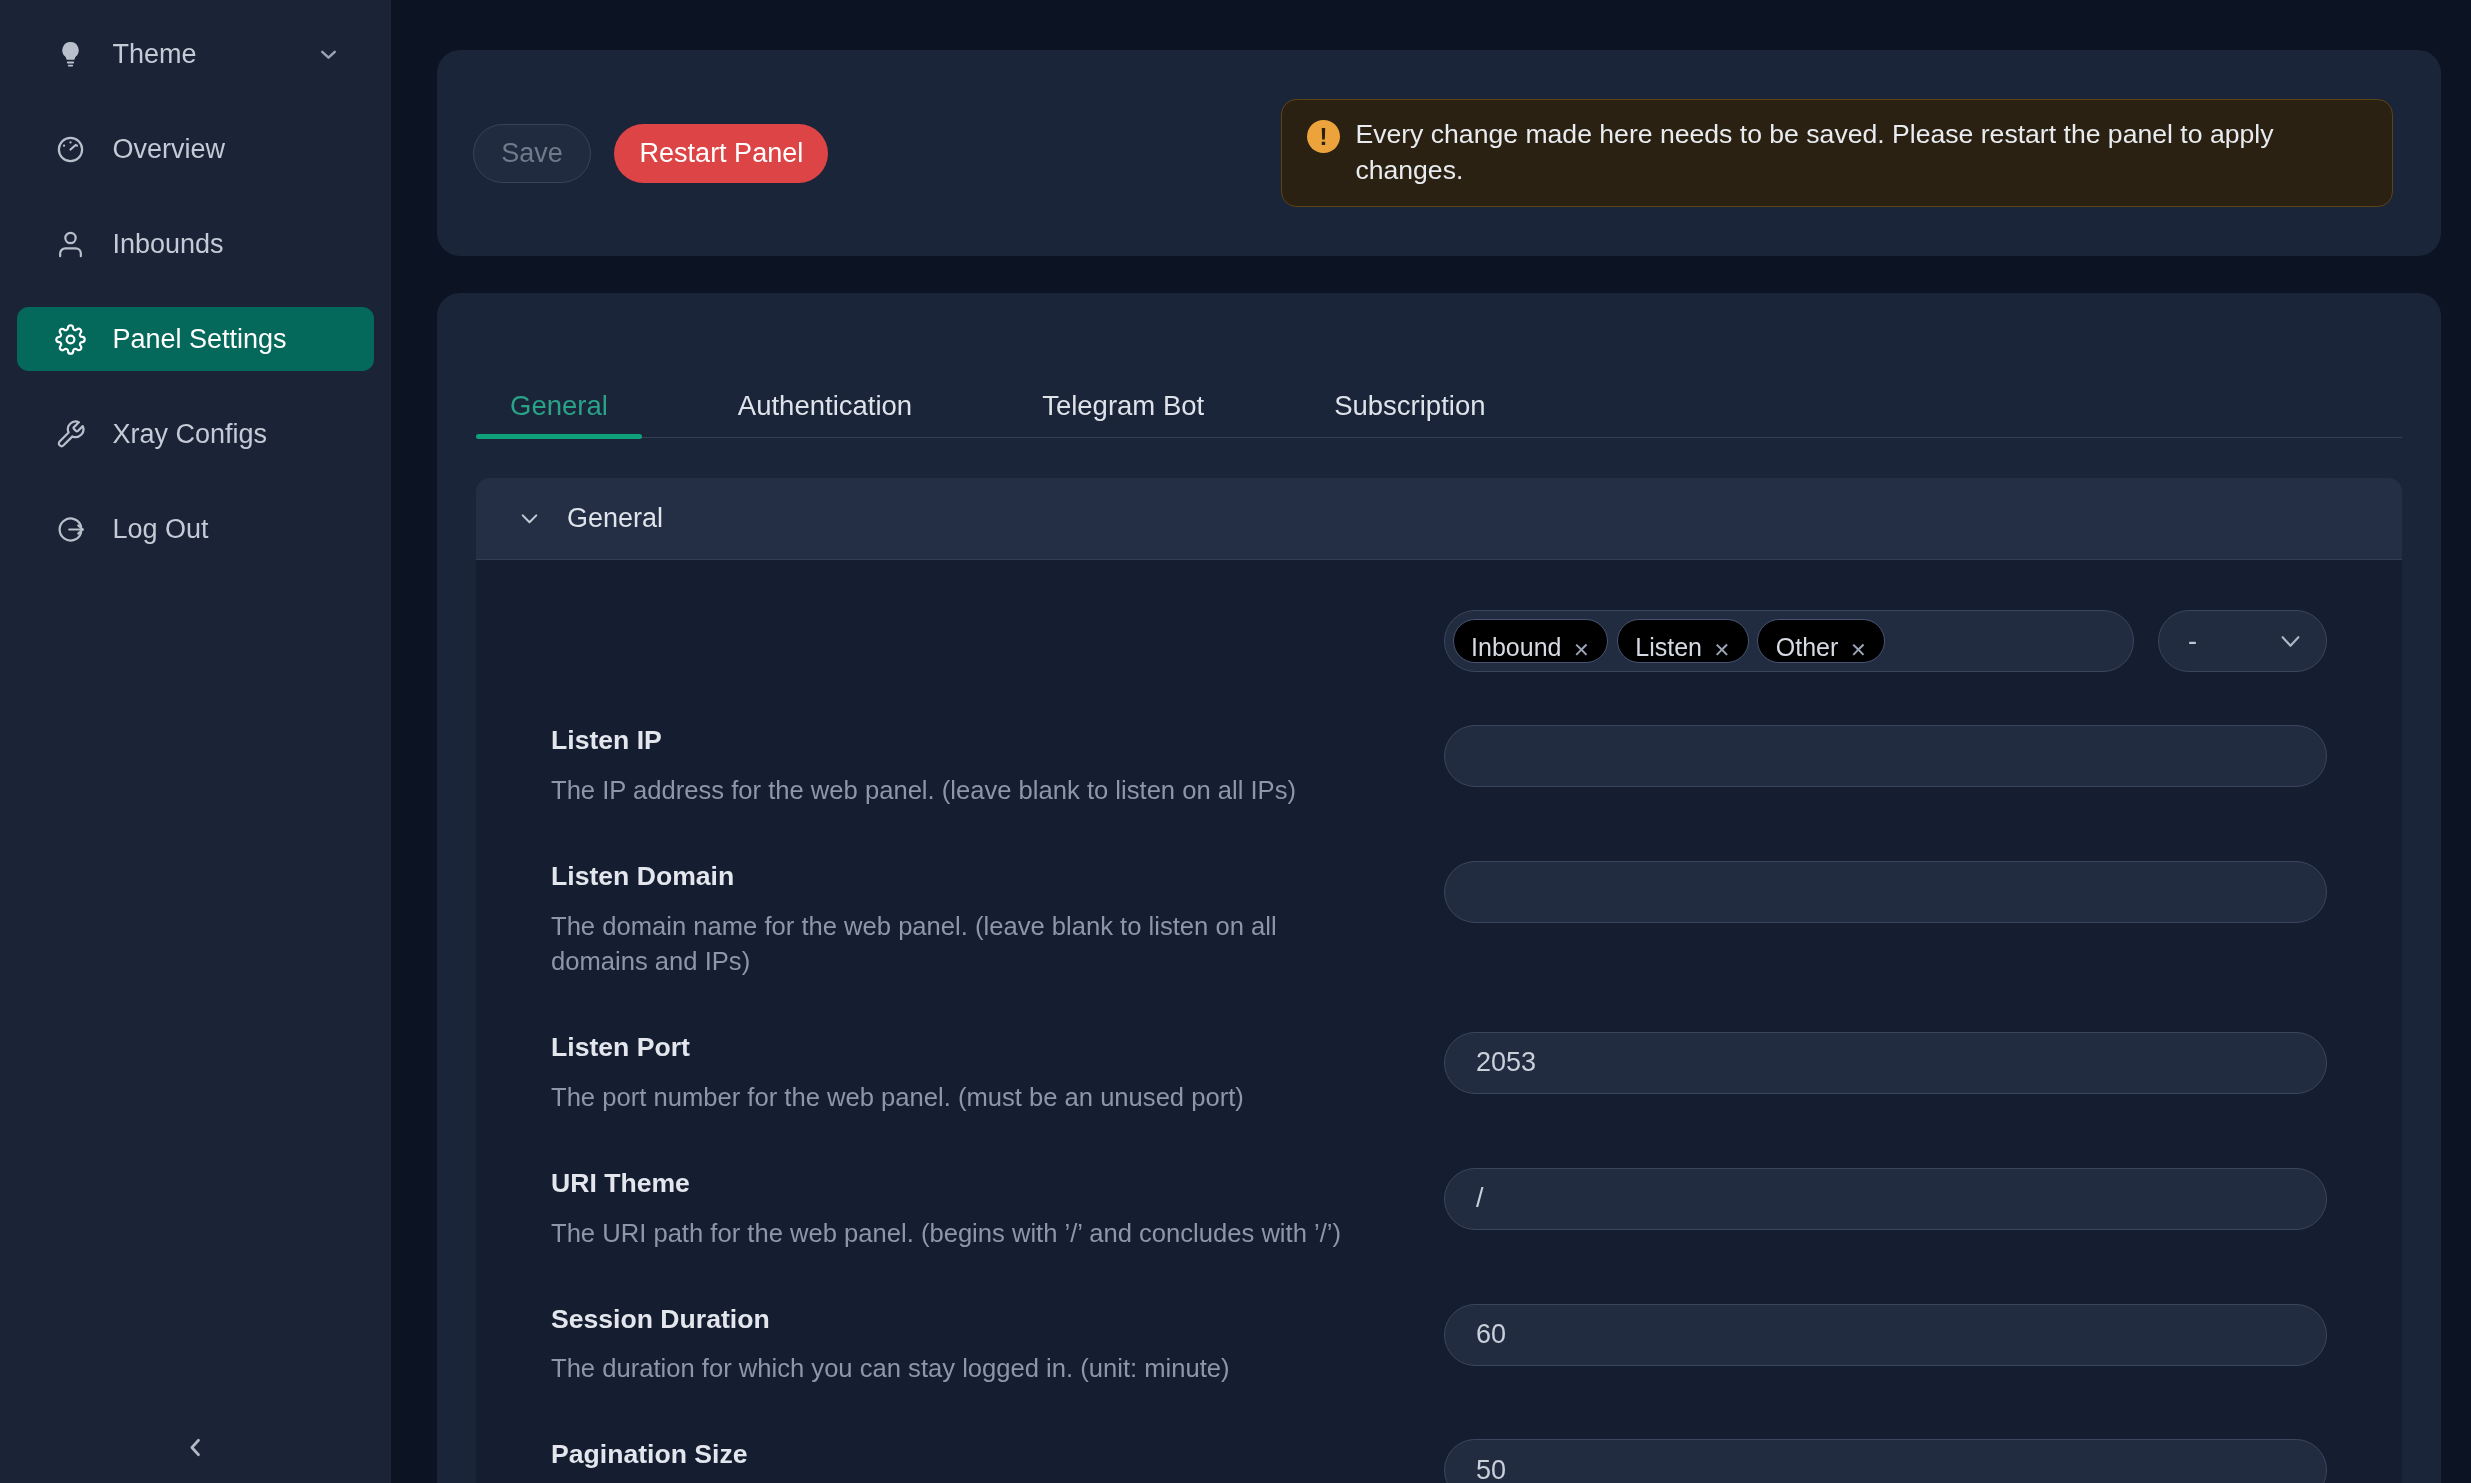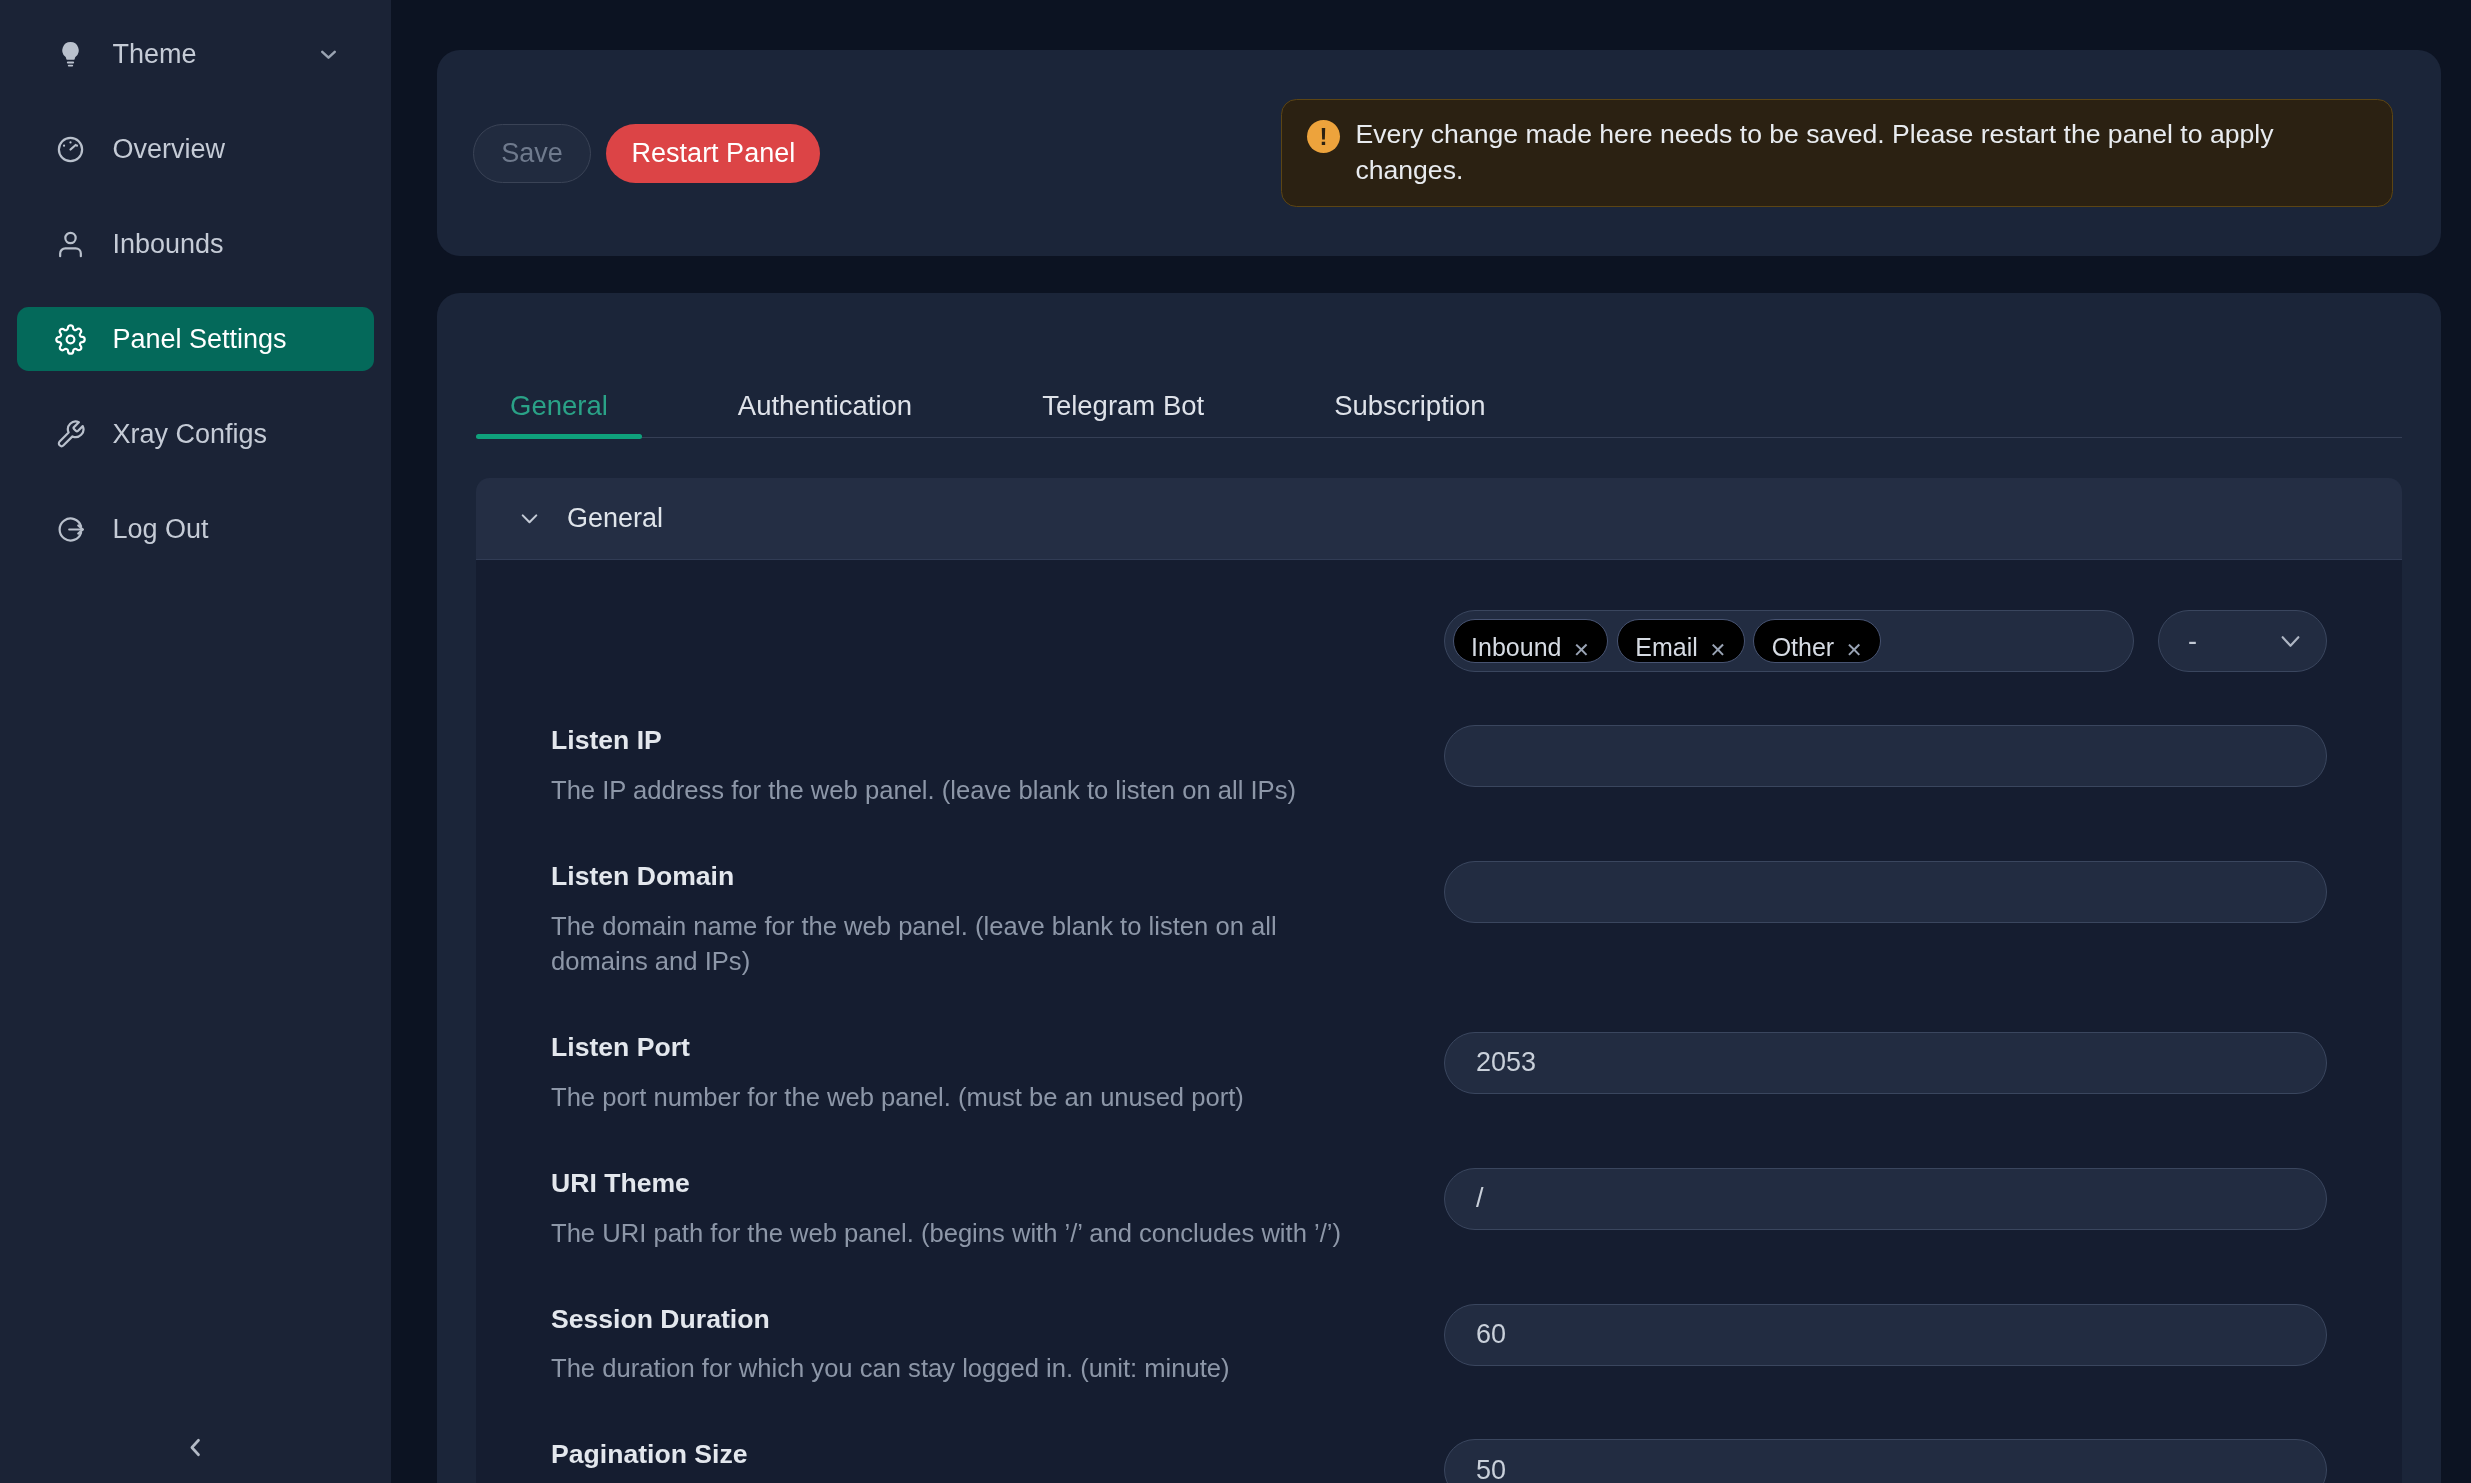--- a/index.html
+++ b/index.html
@@ -30,20 +30,21 @@
     justify-content:center; color:#b3bac6; cursor:pointer;
   }
 
   
   .content { position:absolute; left:391px; top:0; right:0; bottom:0; }
 
   .top-card {
     position:absolute; left:46px; right:31px; top:50px; height:206px;
     background:#1b2539; border-radius:23px; display:flex; align-items:center;
     padding:0 48px 0 36px;
+    gap:8px;
   }
   .btn {
     height:59px; border-radius:30px; font-size:27px; display:inline-flex;
     align-items:center; justify-content:center; cursor:pointer;
     font-family:inherit; border:none;
   }
   .btn-save { width:118px; background:#212b3f; border:1.9px solid #3a4356; color:#6f7a8d; }
   .btn-restart { width:214px; background:#dc4446; color:#ffffff; margin-left:15.4px; font-weight:500; }
 
   .alert {
@@ -234,21 +235,21 @@
         <div class="collapse-body">
 
           <div class="form-row">
             <div class="form-control remark-control">
               <div class="multiselect">
                 <span class="tag">
                   <span>Inbound</span>
                   <span class="tag-x">✕</span>
                 </span>
                 <span class="tag">
-                  <span>Email</span>
+                  <span>Listen</span>
                   <span class="tag-x">✕</span>
                 </span>
                 <span class="tag">
                   <span>Other</span>
                   <span class="tag-x">✕</span>
                 </span>
               </div>
               <div class="select">
                 <span>-</span>
                 <span class="arrow">

